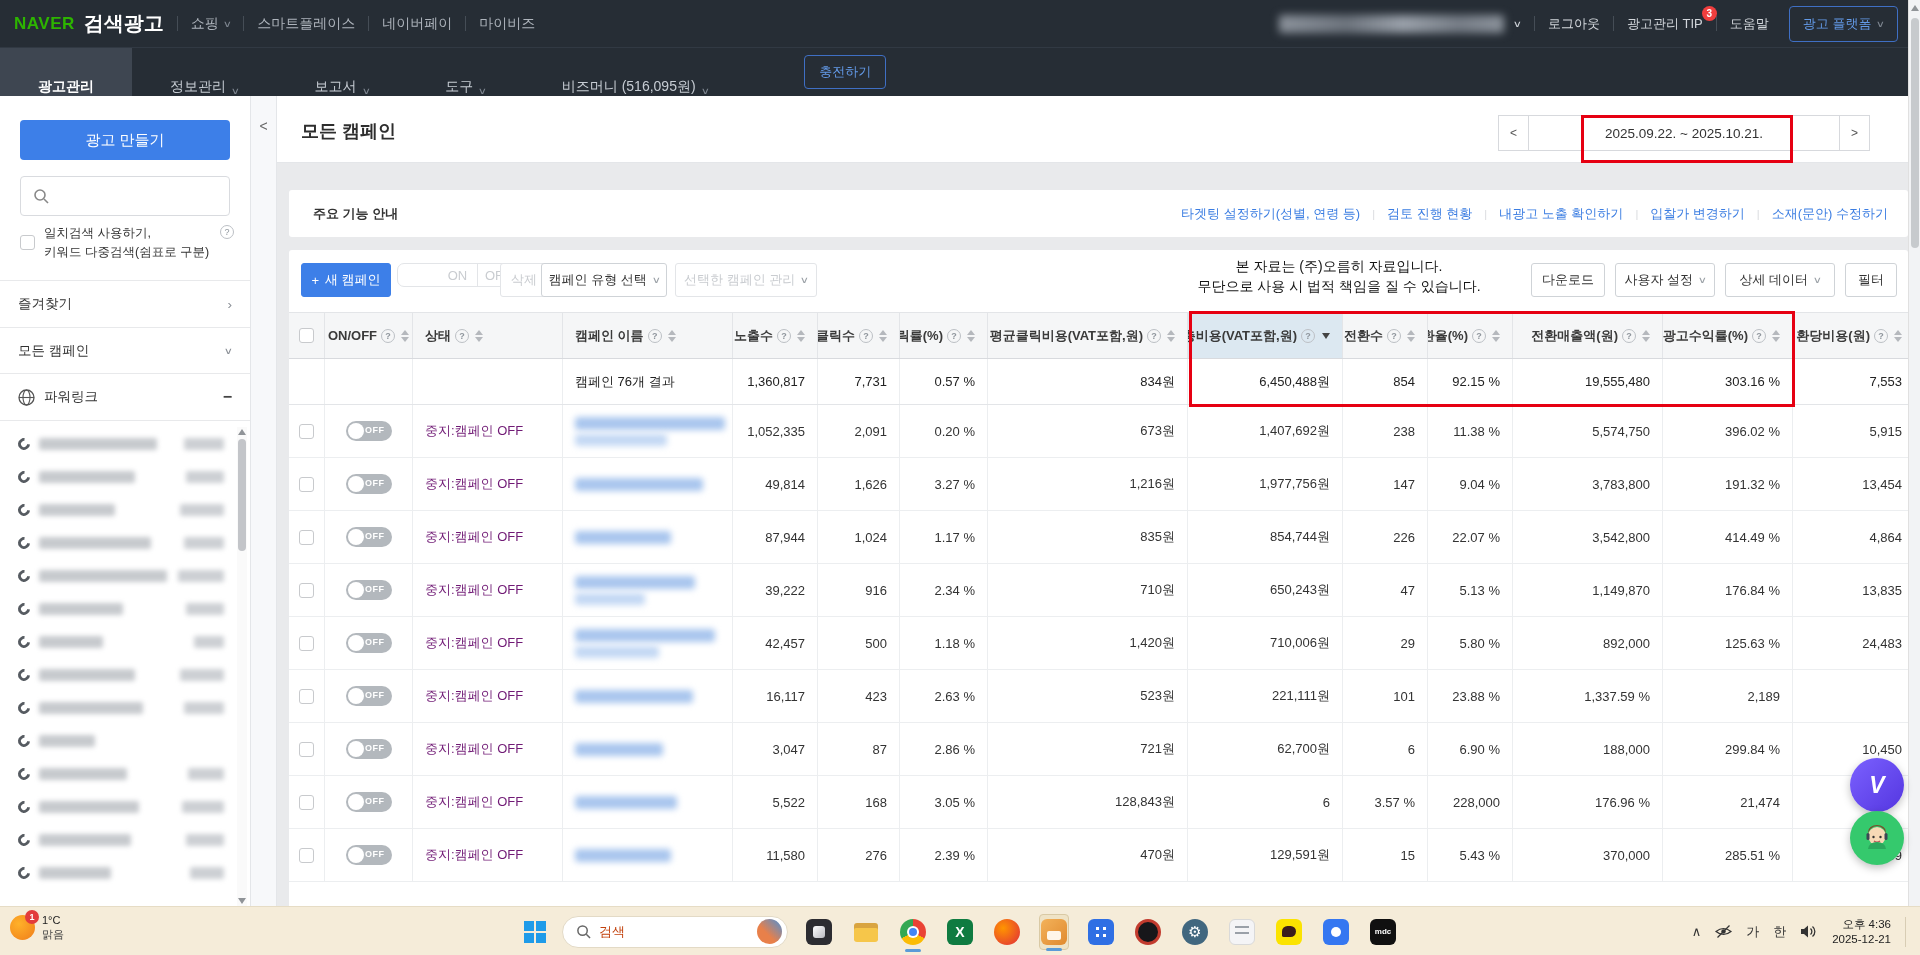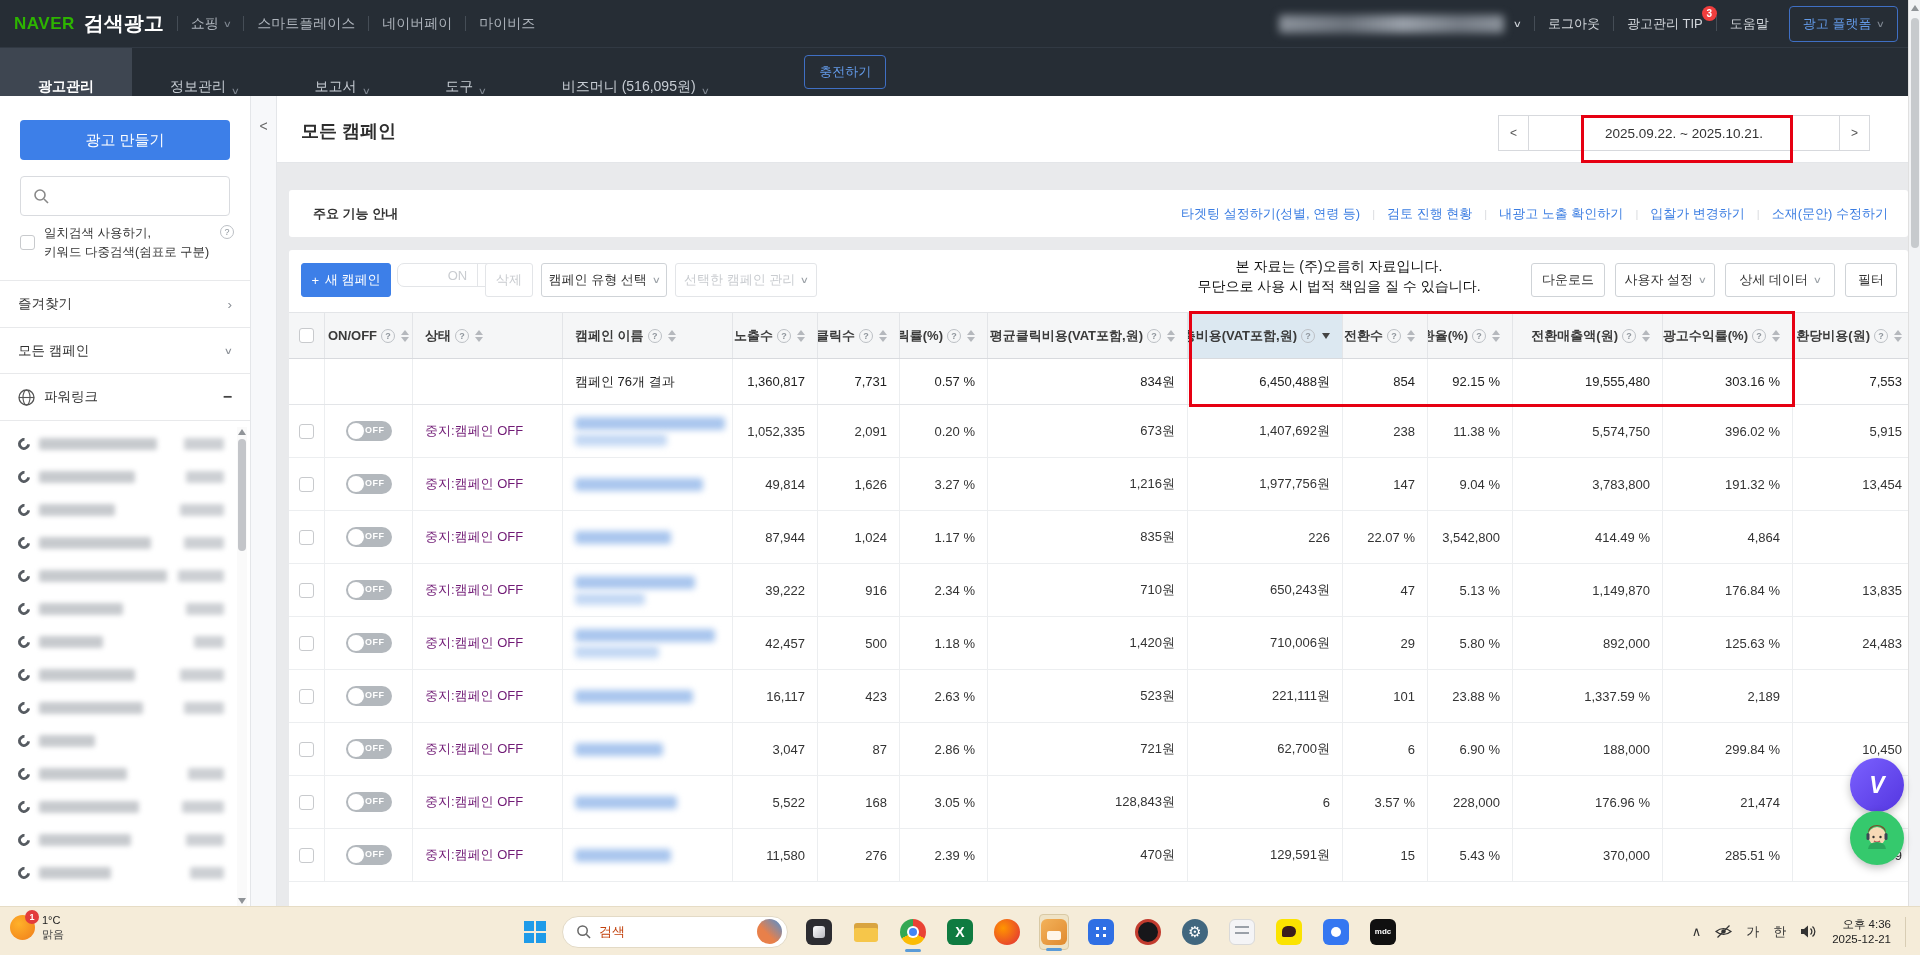--- a/index.html
+++ b/index.html
@@ -366,21 +366,21 @@
 
     <section class="card">
       <button class="btn primary" style="left:12px;width:90px;">
           <span>+</span>
           <span>새 캠페인</span>
         </button>
       <div class="onoff-group">
         <div>ON</div>
         <div>OFF</div>
       </div>
-      <button class="btn disabled" style="left:196px;width:48px;">삭제</button>
+      <button class="btn disabled" style="left:211px;width:48px;">삭제</button>
       <button class="btn" style="left:252px;width:126px;">
           <span>캠페인 유형 선택</span>
           <span class="chev-d">∨</span>
         </button>
       <button class="btn disabled" style="left:386px;width:142px;">
           <span>선택한 캠페인 관리</span>
           <span class="chev-d">∨</span>
         </button>
 
       <div class="watermark">
@@ -596,20 +596,21 @@
               </div>
               <div class="tc">
                 <div class="nameblur">
                   <div class="nb1" style="width: 96px;"></div>
                 </div>
               </div>
               <div class="tc r">87,944</div>
               <div class="tc r">1,024</div>
               <div class="tc r">1.17 %</div>
               <div class="tc r">835원</div>
+              <div class="tc r">854,744원</div>
               <div class="tc r">226</div>
               <div class="tc r">22.07 %</div>
               <div class="tc r">3,542,800</div>
               <div class="tc r">414.49 %</div>
               <div class="tc r">4,864</div>
             </div>
             <div class="trow">
               <div class="tc c">
                 <span class="cb"></span>
               </div>

